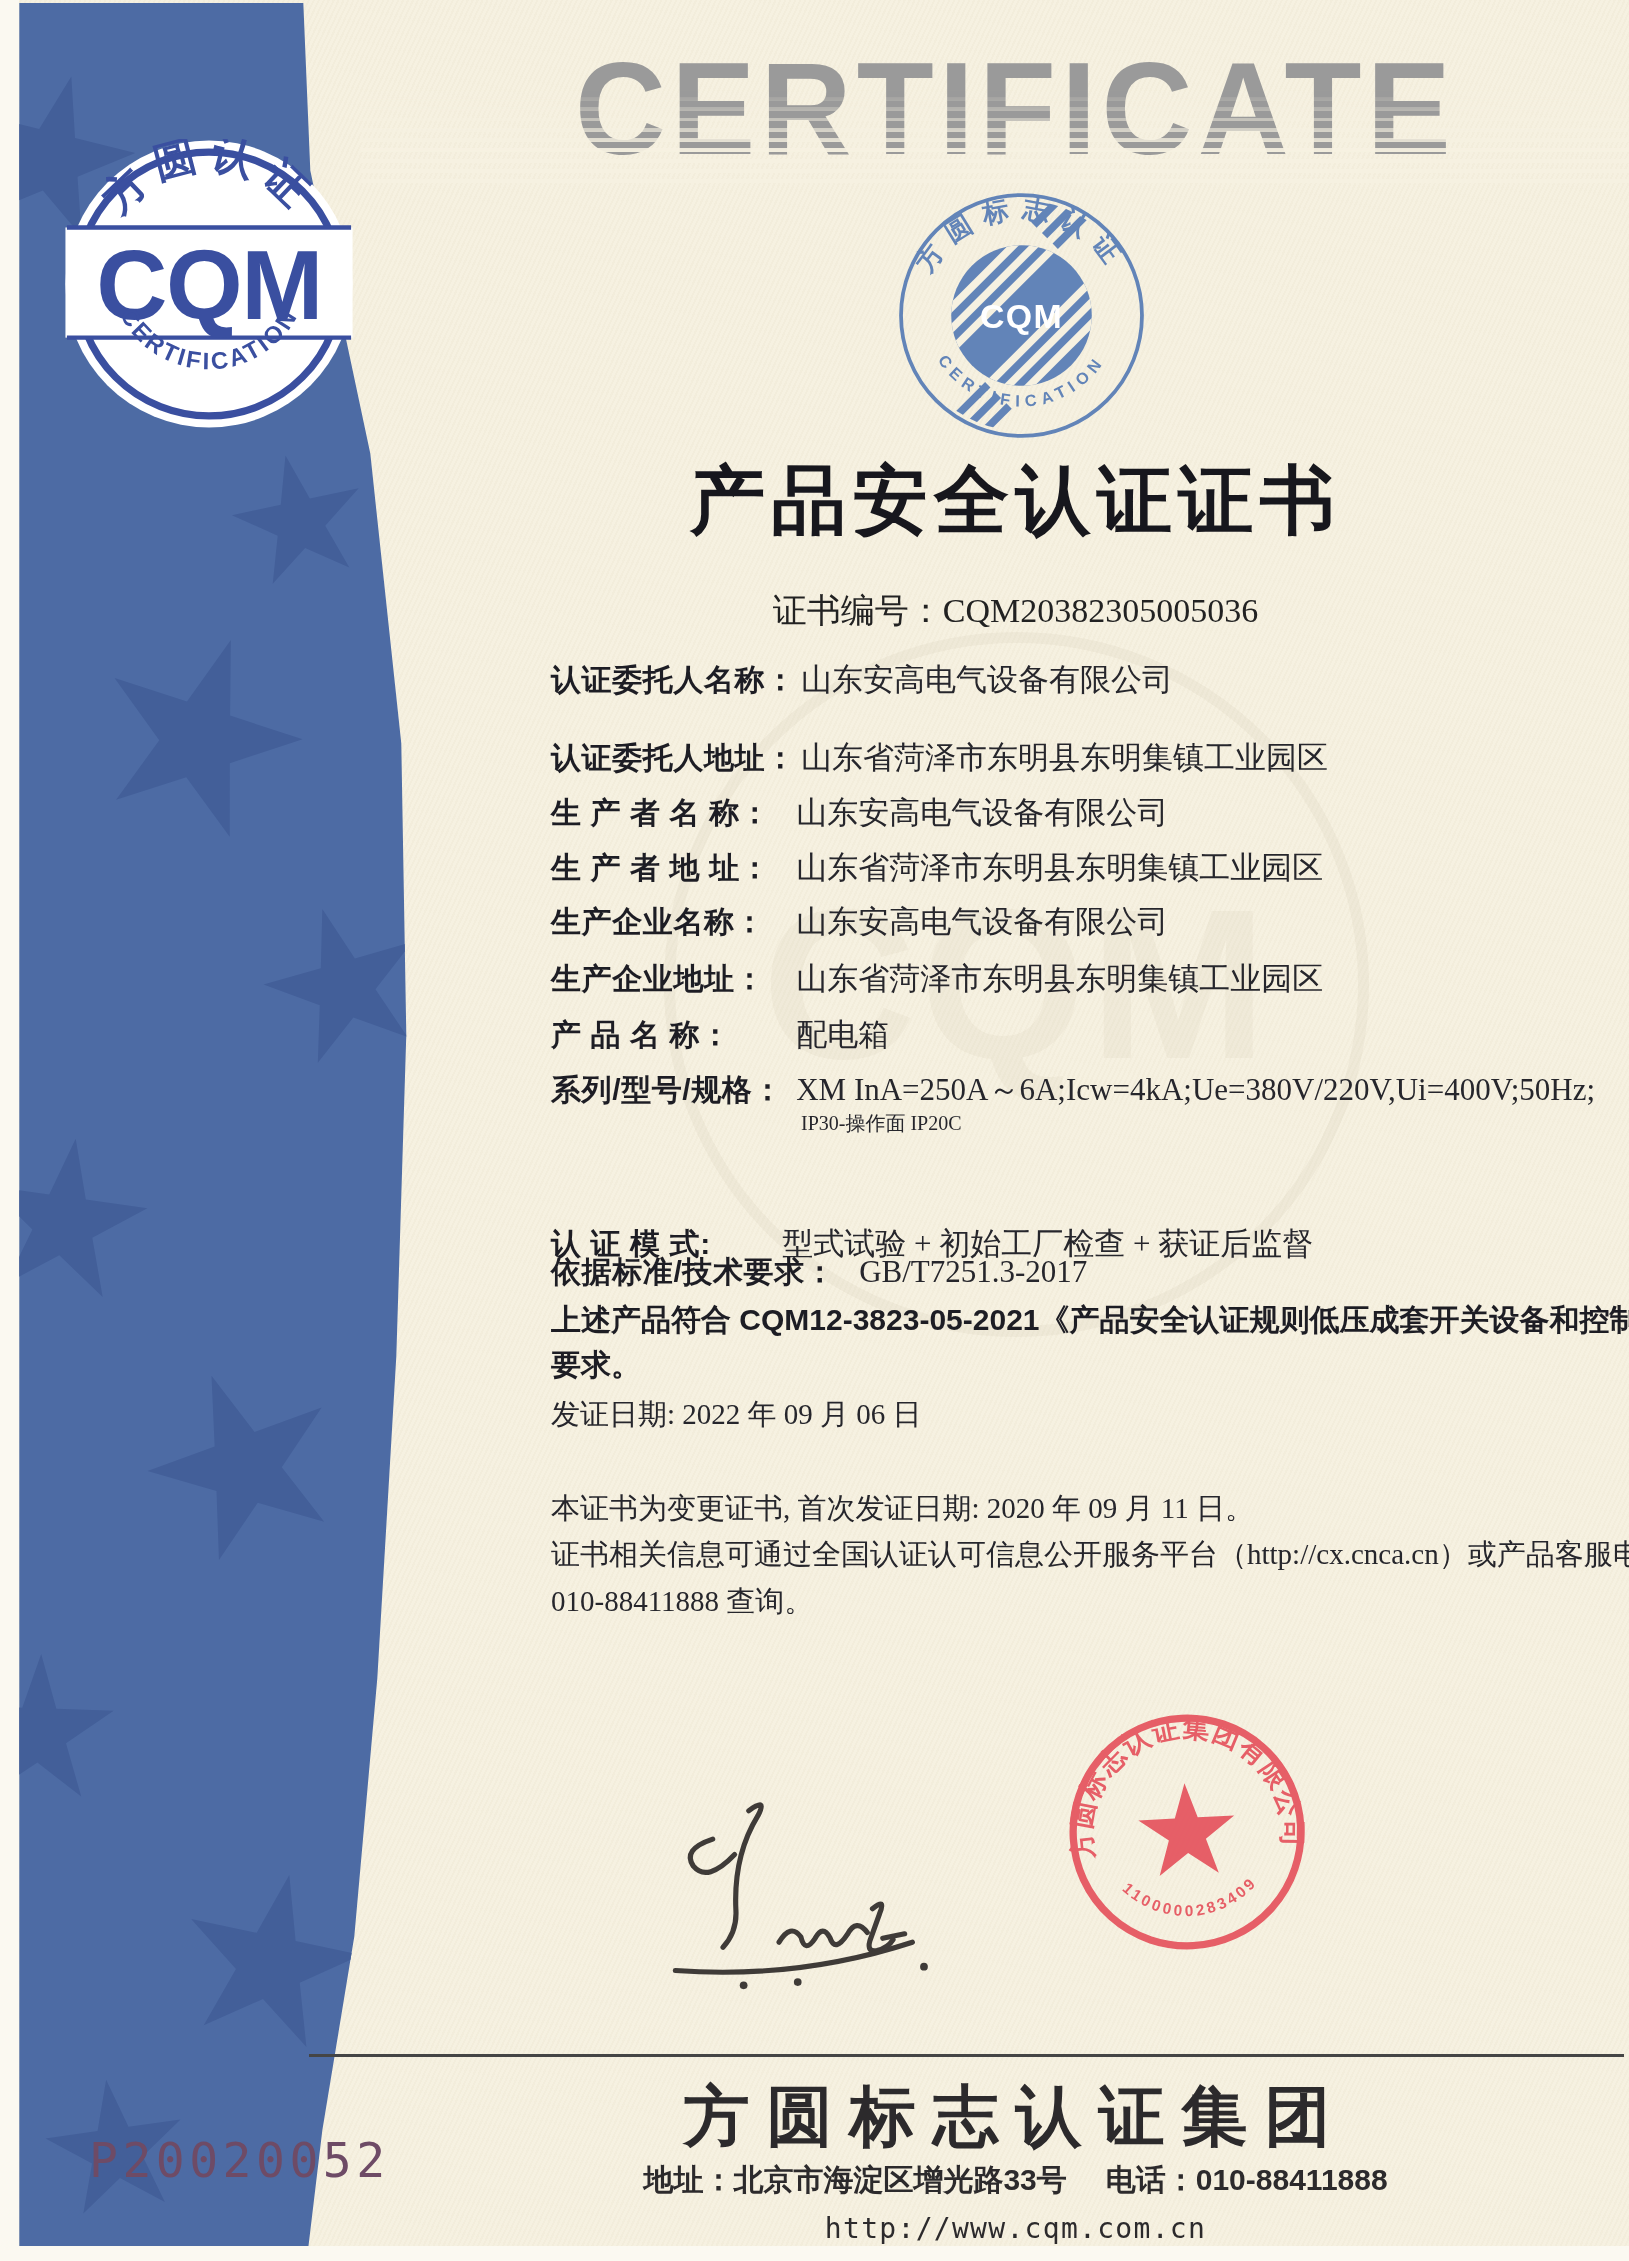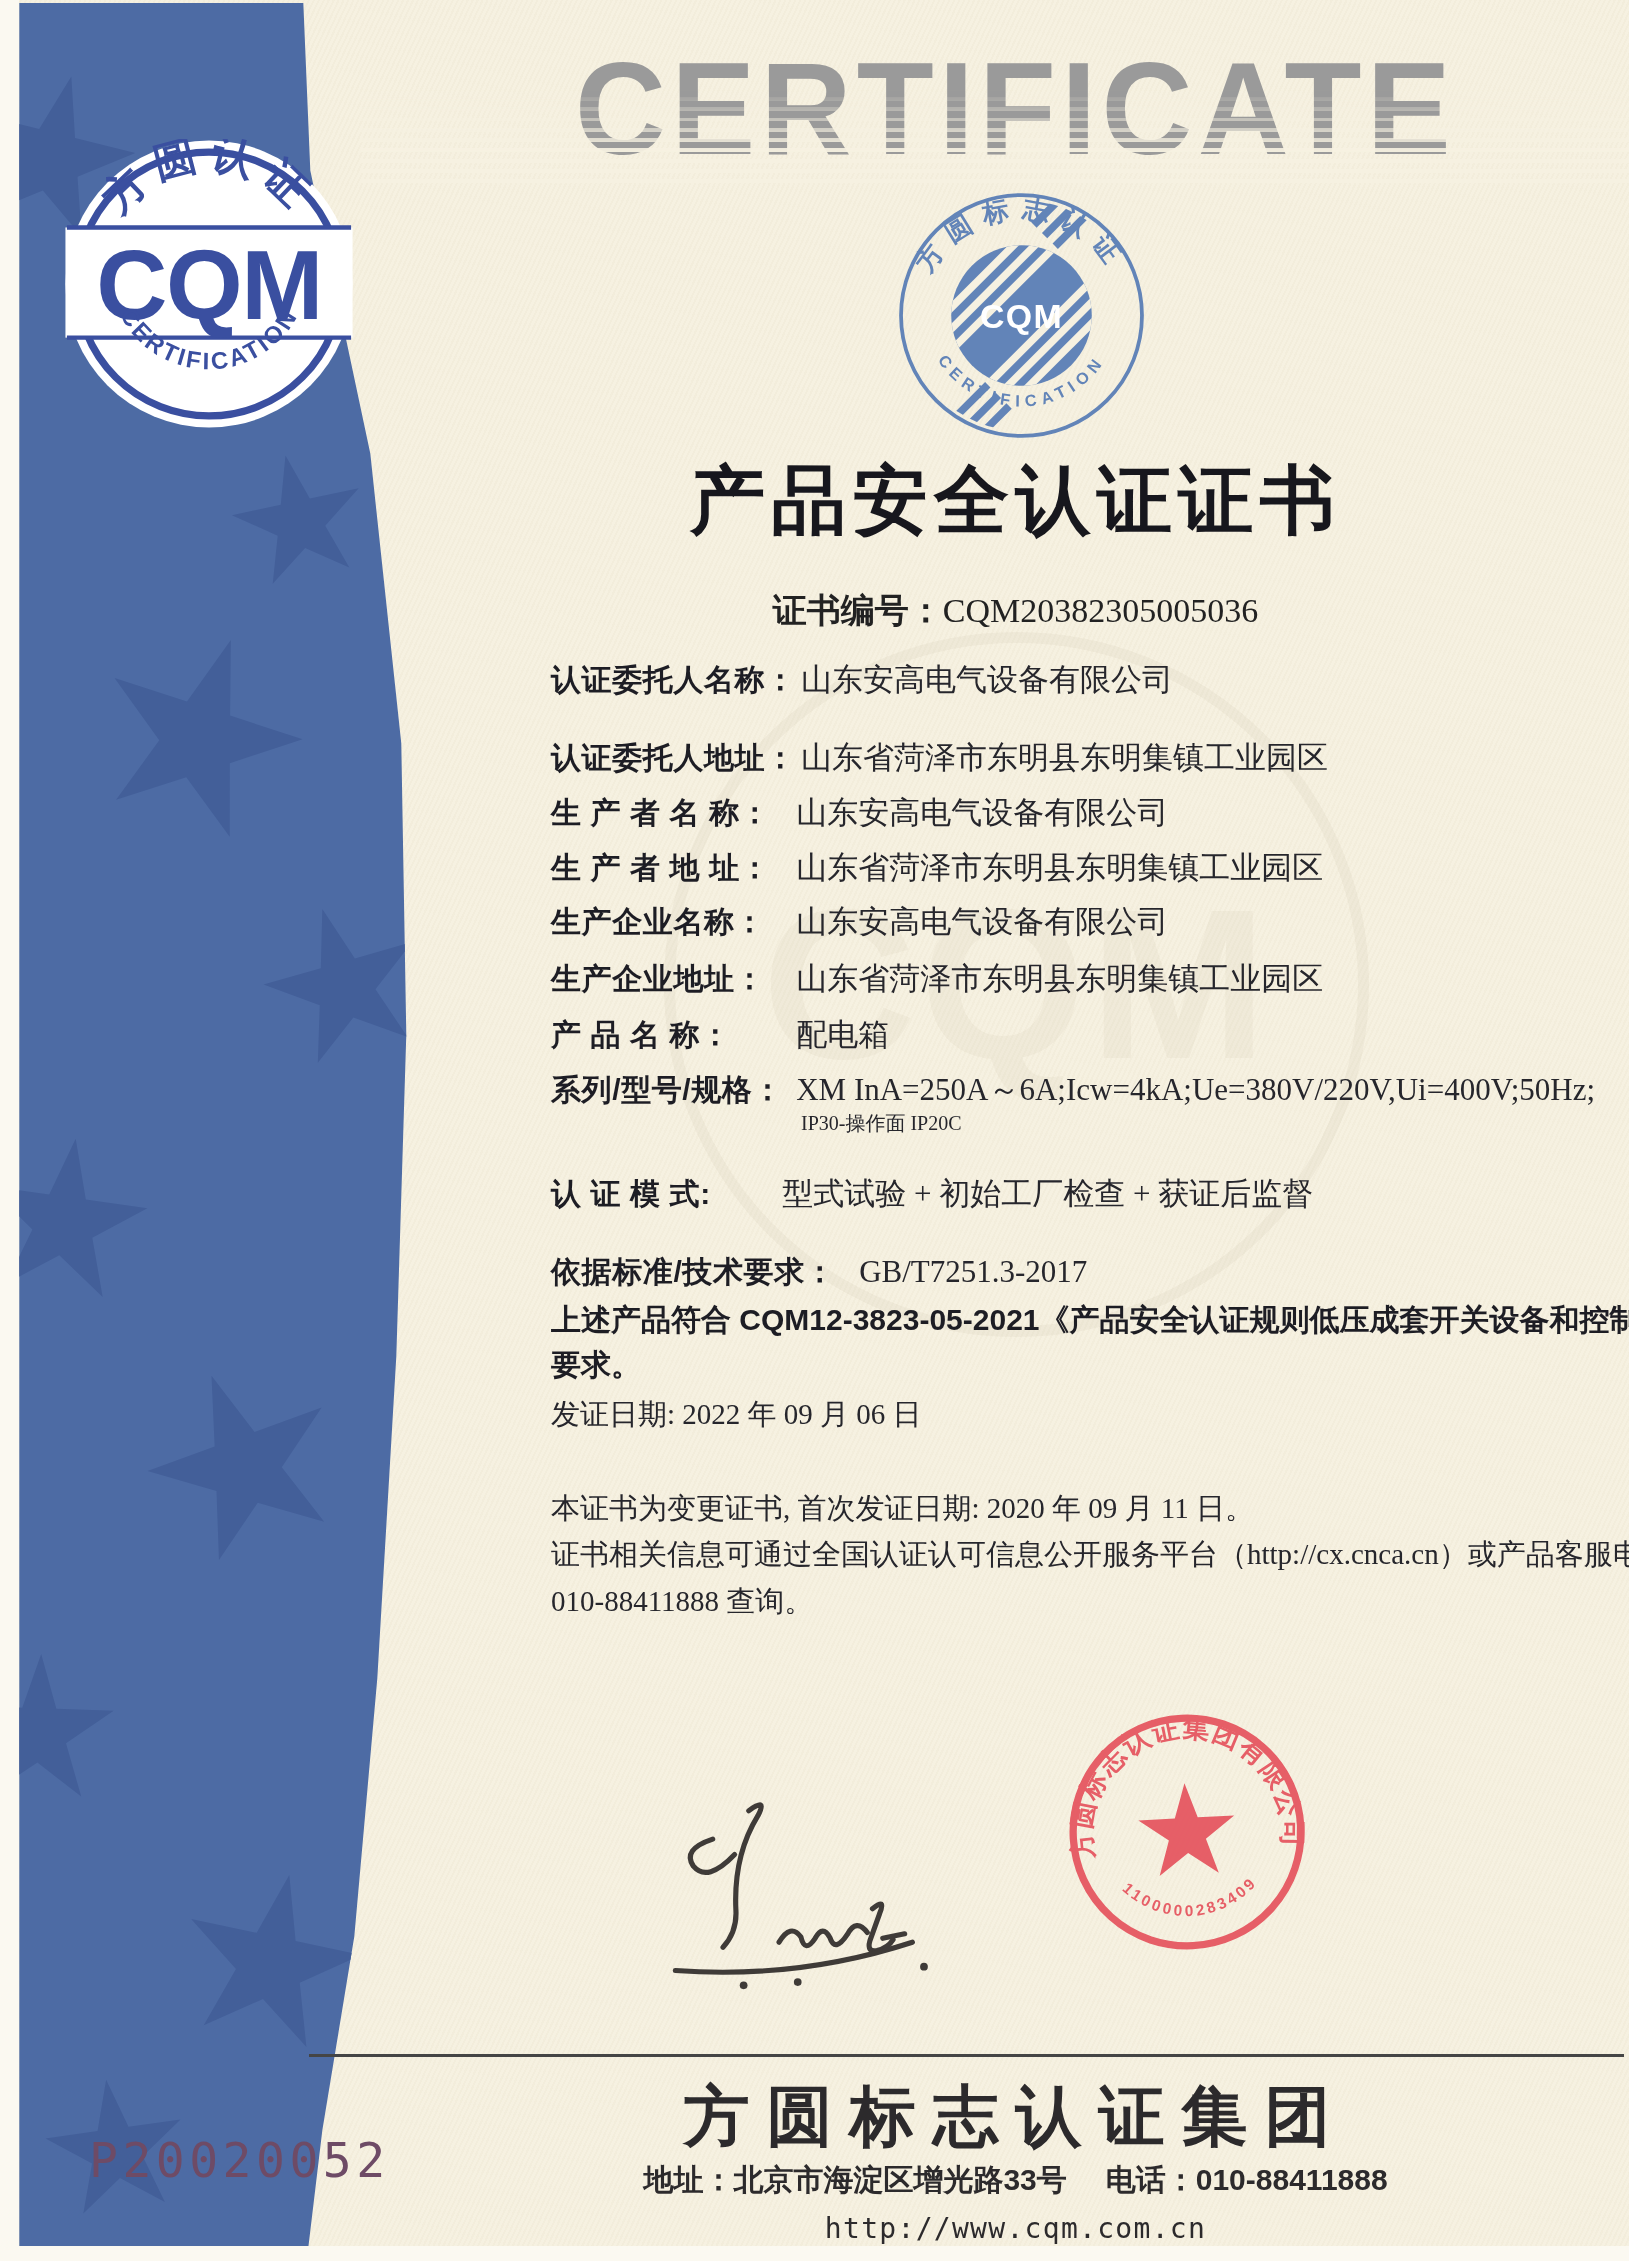--- a/index.html
+++ b/index.html
@@ -26,21 +26,21 @@
         -webkit-mask-image:linear-gradient(to bottom, transparent 0 34%, #000 78%);
         mask-image:linear-gradient(to bottom, transparent 0 34%, #000 78%);}
   
   .watermark{position:absolute;left:664px;top:632px;width:683px;height:683px;border-radius:50%;
         border:11.6px solid rgba(140,124,84,0.06);display:flex;align-items:center;justify-content:center;}
   .watermark span{font-family:"Liberation Sans", sans-serif;font-weight:900;font-size:213px;color:rgba(140,124,84,0.055);letter-spacing:3.9px;}
   
   .doc-title{position:absolute;left:361px;top:451px;width:1309px;text-align:center;
         font-weight:900;font-size:75px;letter-spacing:6.4px;color:#17171d;}
   .cert-no{position:absolute;left:361px;top:588px;width:1309px;text-align:center;font-size:34px;color:#222;}
-  .cert-no .lbl{font-weight:700;margin-top:40px;}
+  .cert-no .lbl{font-weight:400;margin-top:40px;}
   
   .row{position:absolute;left:551px;white-space:nowrap;font-size:31px;}
   .row .lbl{display:inline-block;min-width:240px;font-family:"Liberation Sans", sans-serif;
         font-weight:700;font-size:30px;letter-spacing:0.6px;color:#1d1d24;white-space:pre;}
   .row .val{margin-left:5.2px;color:#26262c;}
   .spec-line2{position:absolute;left:801px;font-size:20px;}
   .mode-row .lbl{min-width:226px;}
   .bold-line{position:absolute;left:551px;font-family:"Liberation Sans", sans-serif;font-weight:700;
         font-size:30px;color:#1d1d24;white-space:nowrap;}
   .note-line{position:absolute;left:551px;font-size:29px;white-space:nowrap;}
@@ -149,21 +149,21 @@
   <div class="row" style="top:659px"><span class="lbl">认证委托人名称：</span><span class="val">山东安高电气设备有限公司</span></div>
   <div class="row" style="top:737px"><span class="lbl">认证委托人地址：</span><span class="val">山东省菏泽市东明县东明集镇工业园区</span></div>
   <div class="row" style="top:792px"><span class="lbl">生 产 者 名 称：</span><span class="val">山东安高电气设备有限公司</span></div>
   <div class="row" style="top:847px"><span class="lbl">生 产 者 地 址：</span><span class="val">山东省菏泽市东明县东明集镇工业园区</span></div>
   <div class="row" style="top:901px"><span class="lbl">生产企业名称：</span><span class="val">山东安高电气设备有限公司</span></div>
   <div class="row" style="top:958px"><span class="lbl">生产企业地址：</span><span class="val">山东省菏泽市东明县东明集镇工业园区</span></div>
   <div class="row" style="top:1014px"><span class="lbl">产 品 名 称：</span><span class="val">配电箱</span></div>
   <div class="row" style="top:1069px"><span class="lbl">系列/型号/规格：</span><span class="val">XM InA=250A～6A;Icw=4kA;Ue=380V/220V,Ui=400V;50Hz;</span></div>
   <div class="spec-line2" style="top:1110px">IP30-操作面 IP20C</div>
 
-  <div class="row mode-row" style="top:1173px"><span class="lbl">认 证 模 式:</span><span class="val">型式试验 + 初始工厂检查 + 获证后监督</span></div>
+  <div class="row mode-row" style="top:1223px"><span class="lbl">认 证 模 式:</span><span class="val">型式试验 + 初始工厂检查 + 获证后监督</span></div>
   <div class="row" style="top:1252px"><span class="lbl" style="min-width:303px">依据标准/技术要求：</span><span class="val">GB/T7251.3-2017</span></div>
   <div class="bold-line" style="top:1300px">上述产品符合 CQM12-3823-05-2021《产品安全认证规则低压成套开关设备和控制设备》的</div>
   <div class="bold-line" style="top:1345px">要求。</div>
 
   <div class="note-line" style="top:1395px">发证日期: 2022 年 09 月 06 日</div>
   <div class="note-line" style="top:1489px">本证书为变更证书, 首次发证日期: 2020 年 09 月 11 日。</div>
   <div class="note-line" style="top:1535px">证书相关信息可通过全国认证认可信息公开服务平台（http://cx.cnca.cn）或产品客服电话</div>
   <div class="note-line" style="top:1582px">010-88411888 查询。</div>
 
   <svg class="signature" viewBox="0 0 540 340">

